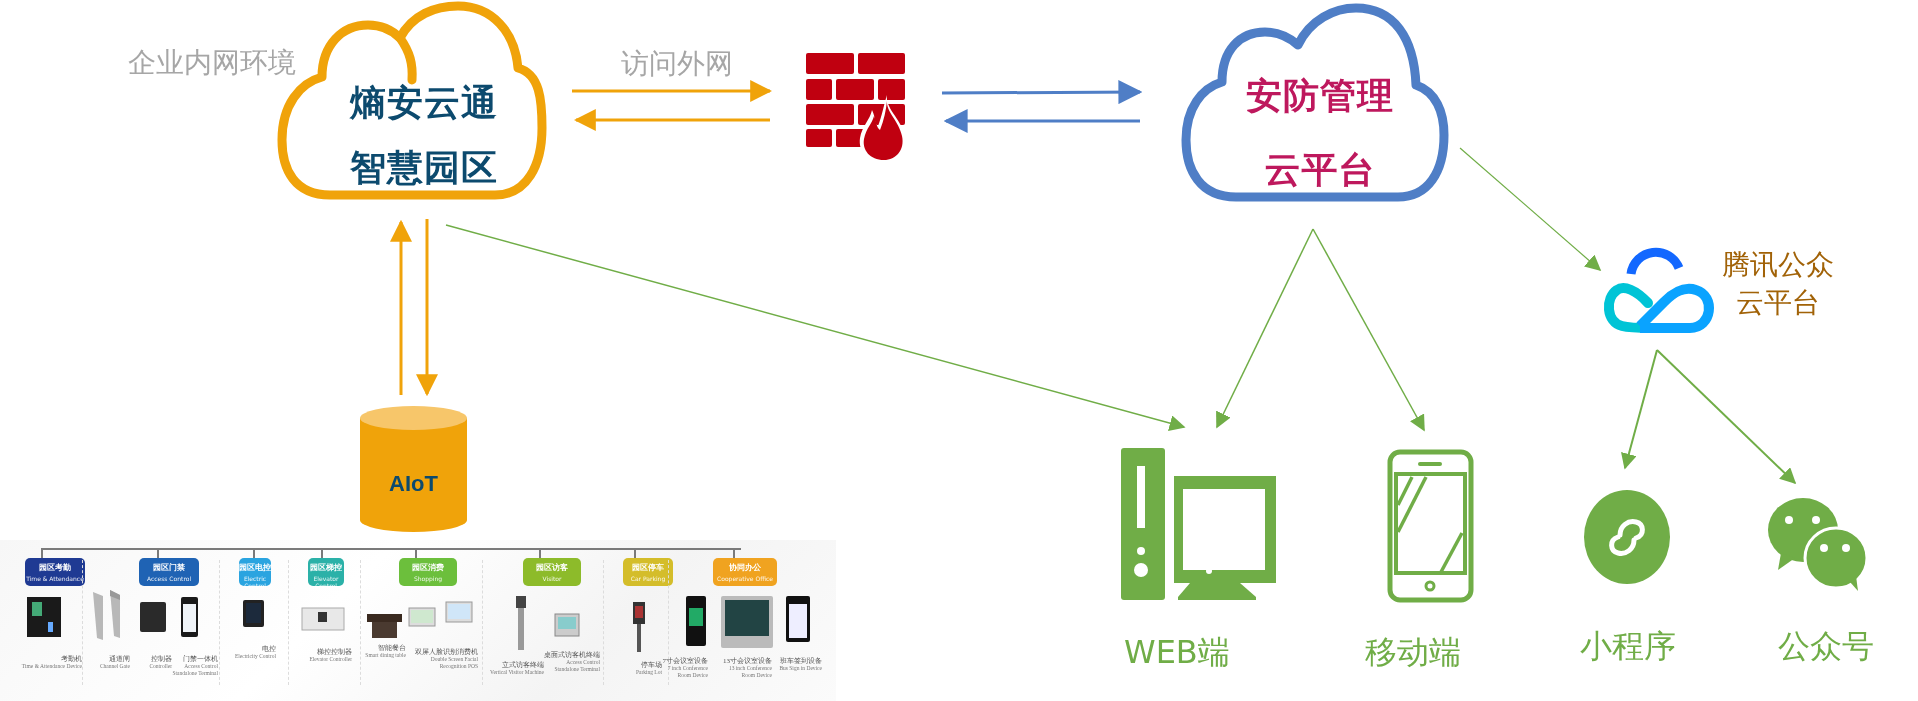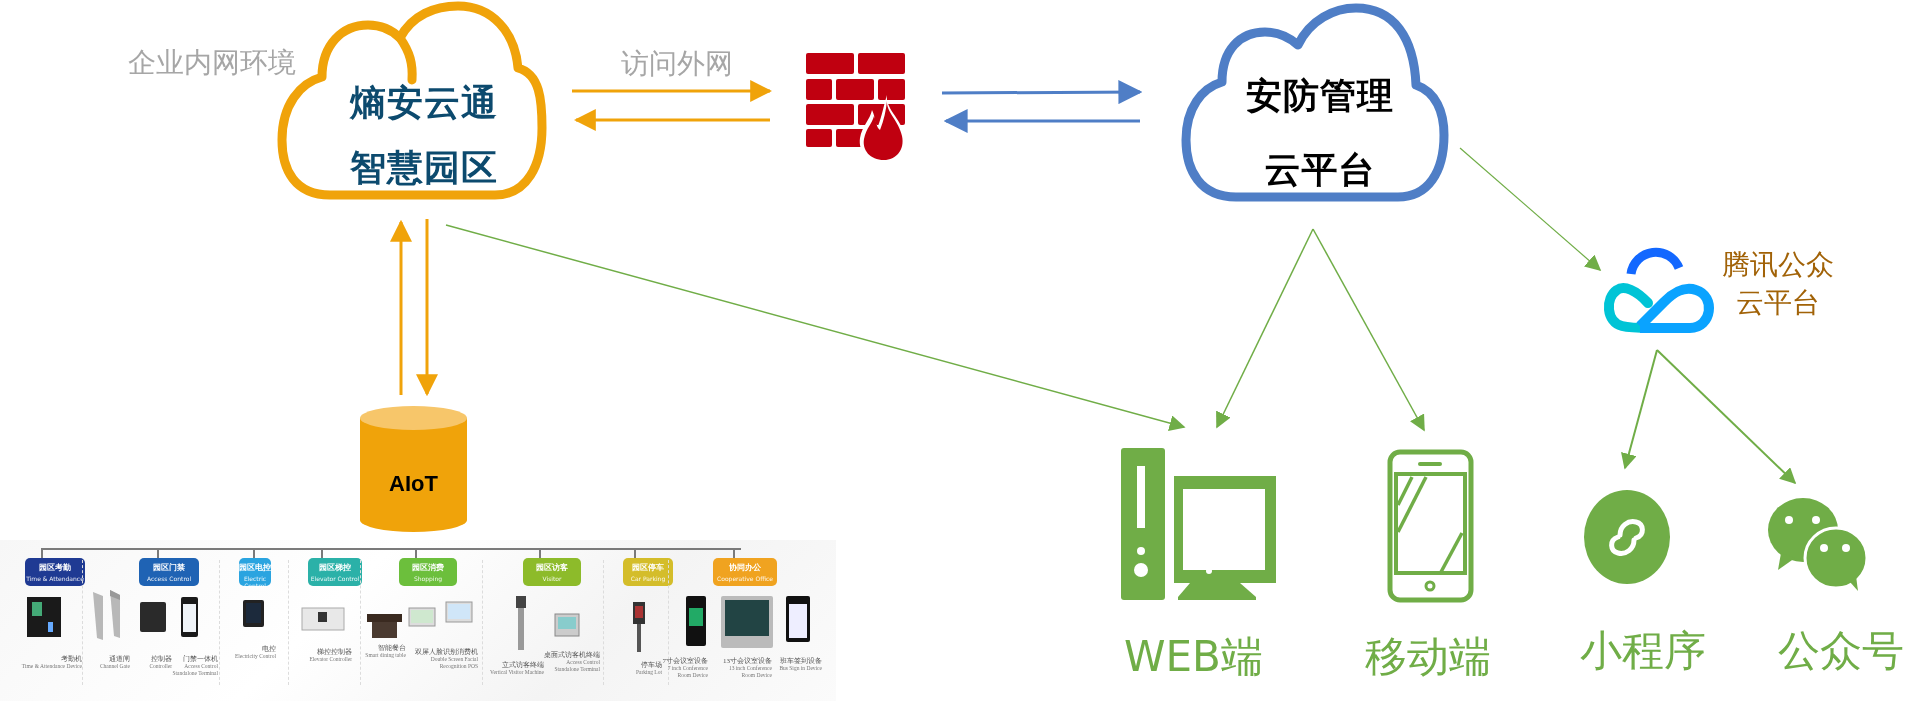--- a/index.html
+++ b/index.html
@@ -3,24 +3,24 @@
 <meta charset="utf-8">
 <style>
   html, body { margin: 0; padding: 0; background: #ffffff; }
   body { width: 1918px; height: 701px; position: relative; overflow: hidden;
          font-family: "DejaVu Sans", sans-serif; }
   svg.main { position: absolute; left: 0; top: 0; }
   .txt { position: absolute; white-space: nowrap; line-height: 1; }
   .gray-label { color: #a6a6a6; font-size: 28px; }
   .cloud-title { font-weight: bold; font-size: 36px; letter-spacing: 1px; text-align: center; }
   .orange { color: #0c4a6e; }
-  .blue { color: #000000; }
-  .green-label { color: #70ad47; font-size: 42px; }
+  .blue { color: #be185d; }
+  .green-label { color: #70ad47; font-size: 32px; }
   .tencent-text { color: #a16207; font-size: 28px; text-align: center; line-height: 38px; }
-  .aiot { color: #000000; font-weight: bold; font-size: 22px; font-family: "Liberation Sans", sans-serif; }
+  .aiot { color: #0c4a6e; font-weight: bold; font-size: 22px; font-family: "Liberation Sans", sans-serif; }
 
   
   .strip { position: absolute; left: 0; top: 540px; width: 836px; height: 161px;
            background: linear-gradient(135deg, #f7f7f7 0%, #ffffff 40%, #f4f4f4 70%, #fbfbfb 100%); }
   .strip-line { position: absolute; top: 8px; height: 2px; background: #7a7a7a; }
   .strip-drop { position: absolute; top: 8px; width: 2px; height: 10px; background: #7a7a7a; }
   .cat { position: absolute; top: 18px; height: 28px; border-radius: 5px; color: #fff; text-align: center;
          font-family: "DejaVu Sans", sans-serif; margin-left: 12px; }
   .cat .zh { font-size: 8px; font-weight: bold; margin-top: 4px; display: block; }
   .cat .en { font-size: 6px; display: block; margin-top: 2px; opacity: .9; }
@@ -184,21 +184,21 @@
       <span class="en">Time &amp; Attendance</span>
     </div>
   <div class="cat" style="left: 127px; width: 60px; background: rgb(31, 99, 180);">
       <span class="zh">园区门禁</span>
       <span class="en">Access Control</span>
     </div>
   <div class="cat" style="left: 227px; width: 32px; background: rgb(42, 164, 224);">
       <span class="zh">园区电控</span>
       <span class="en">Electric Control</span>
     </div>
-  <div class="cat" style="left: 296px; width: 54px; background: rgb(43, 177, 168);">
+  <div class="cat" style="left: 296px; width: 36px; background: rgb(43, 177, 168);">
       <span class="zh">园区梯控</span>
       <span class="en">Elevator Control</span>
     </div>
   <div class="cat" style="left: 387px; width: 58px; background: rgb(108, 191, 60);">
       <span class="zh">园区消费</span>
       <span class="en">Shopping</span>
     </div>
   <div class="cat" style="left: 511px; width: 58px; background: rgb(141, 187, 42);">
       <span class="zh">园区访客</span>
       <span class="en">Visitor</span>

